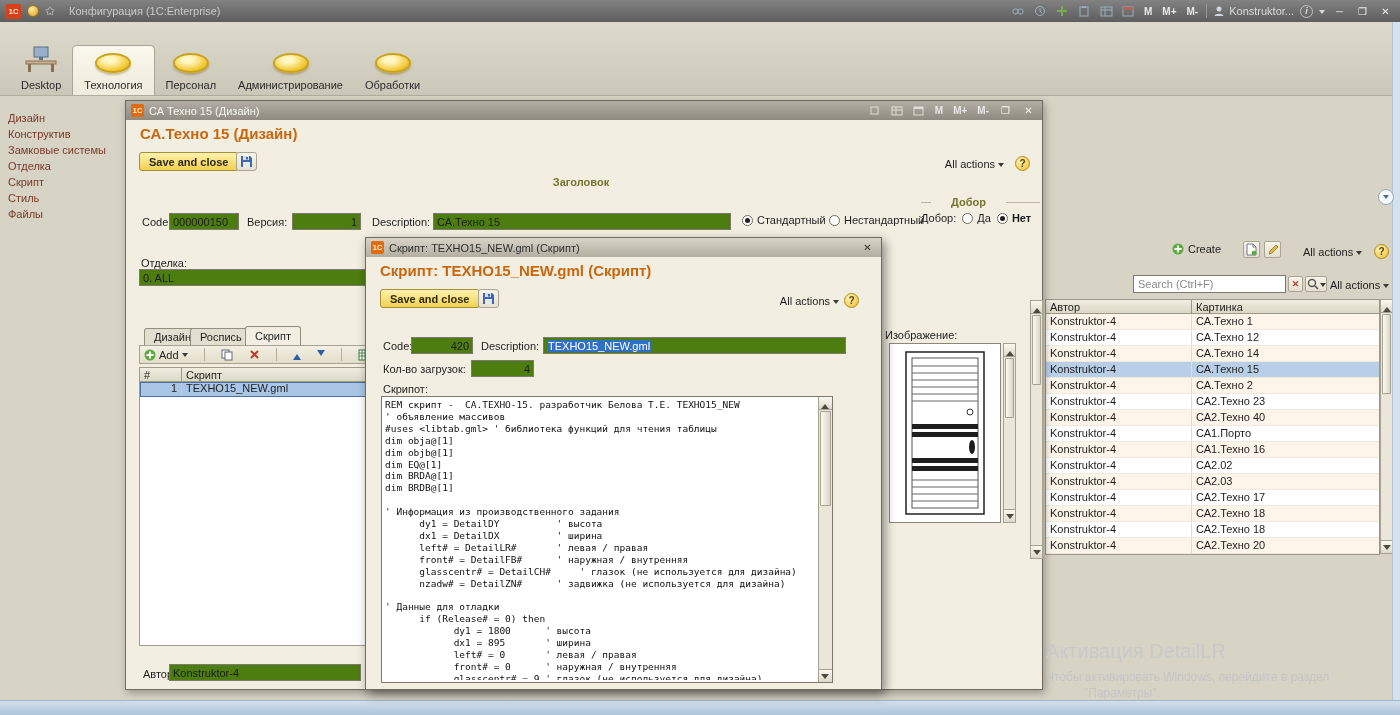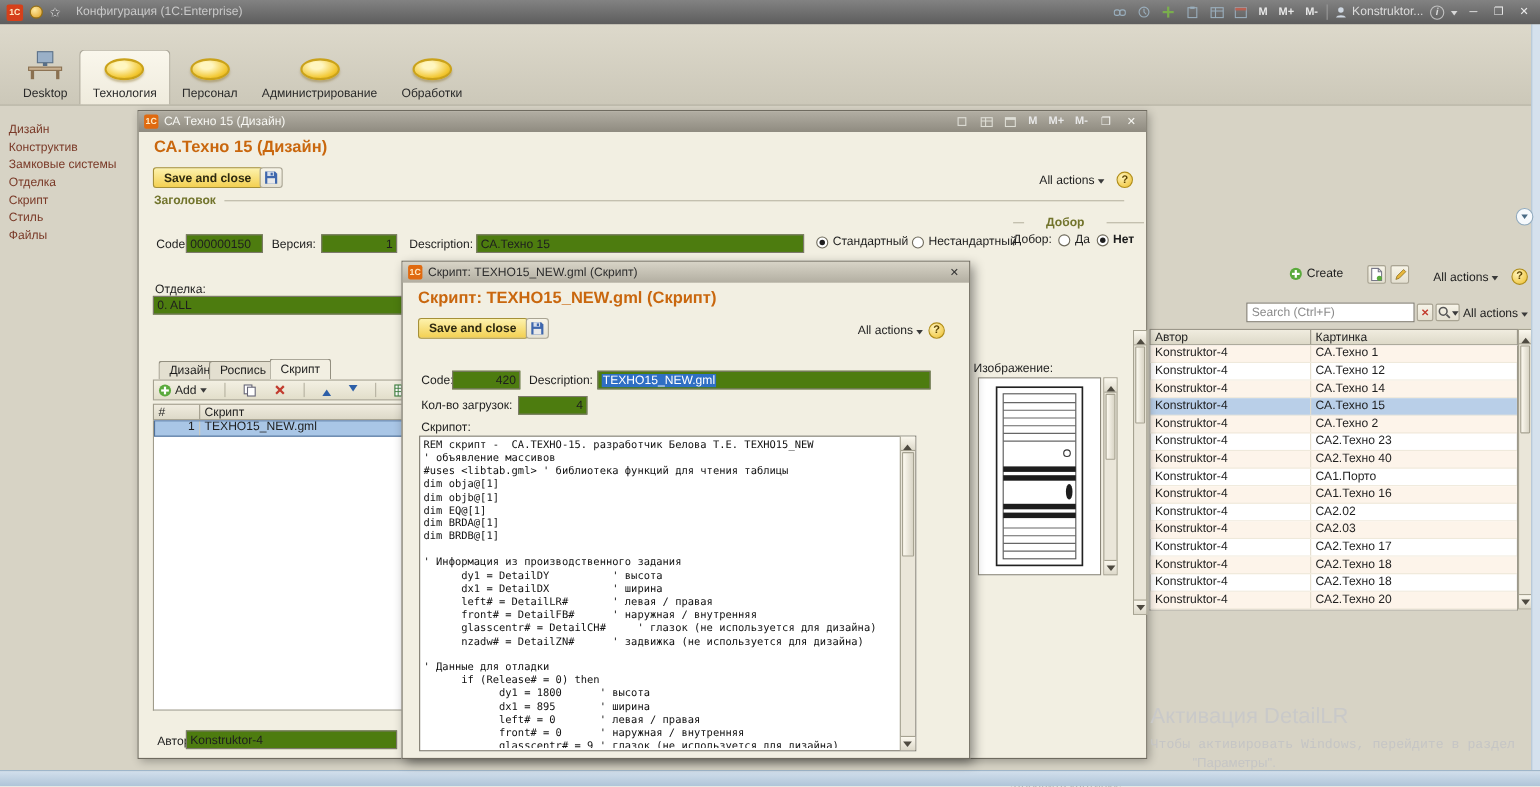--- a/index.html
+++ b/index.html
@@ -139,21 +139,21 @@
   .rp-row { display:flex; height:16px; border-bottom:1px solid #efe9db; }
   .rp-row.alt { background:#fdf4ea; }
   .rp-row.selected { background:#b9cfe8; }
   .rp-cell { padding:1px 4px; white-space:nowrap; overflow:hidden; }
   .rp-author { width:146px; border-right:1px solid #e4ddcd; }
   .rp-picture { flex:1; }
 
   
   .watermark { position:absolute; left:1046px; top:640px; z-index:60; color:#c9c9c9; pointer-events:none; }
   .wm-title { font-size:20px; }
-  .wm-sub { font-size:12px; margin-top:7px; color:#c5c5c5;font-family:Liberation Mono, monospace; }
+  .wm-sub { font-size:12px; margin-top:7px; color:#c5c5c5; }
   .wm-sub2 { font-size:12px; margin-top:2px; margin-left:38px; color:#c5c5c5; }
   .bottom-strip { position:absolute; left:0; top:700px; width:1400px; height:15px; z-index:30;
     background:linear-gradient(#d2dfec,#aec4d8); border-top:1px solid #9fb6ca; }
   .right-strip { position:absolute; left:1392px; top:22px; width:8px; height:678px; background:#d5e1ed;
     border-left:1px solid #b4c6d6; z-index:29; }
   .expander { position:absolute; left:1378px; top:189px; width:16px; height:16px; border-radius:50%;
     background:#f6f9fc; border:1px solid #8fa9bd; z-index:31; display:flex; align-items:center; justify-content:center; }
   .expander::after { content:""; border:3px solid transparent; border-top:4px solid #4a6b85; margin-top:3px; }
 </style>
 </head>
@@ -303,21 +303,21 @@
           <rect x="6" y="2" width="2" height="2.5" fill="#3f67ad"></rect>
           <rect x="3" y="7" width="7" height="5" fill="#e9e9e9"></rect>
         </svg>
     </span>
     <span class="allactions" style="right:38px;top:57px;">
         <span>All actions</span>
         <span class="caret"></span>
       </span>
     <span class="help" style="right:12px;top:55px;">?</span>
 
-    <div class="olive-header" style="left:14px;top:75px;right:20px;">
+    <div class="olive-header" style="left:14px;top:75px;right:20px;flex-direction:column;">
       <span>Заголовок</span>
         <span class="hline"></span>
     </div>
 
     <span class="lbl" style="left:16px;top:115px;">Code:</span>
     <div class="fld" style="left:43px;top:112px;width:70px;">000000150</div>
     <span class="lbl" style="left:121px;top:115px;">Версия:</span>
     <div class="fld num" style="left:166px;top:112px;width:69px;">1</div>
     <span class="lbl" style="left:246px;top:115px;">Description:</span>
     <div class="fld" style="left:307px;top:112px;width:298px;">СА.Техно 15</div>

